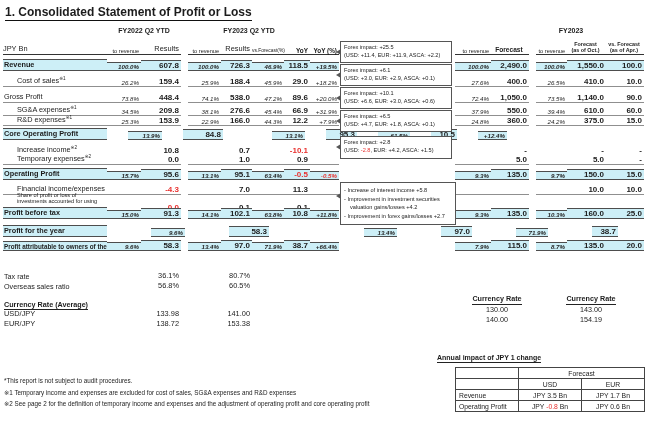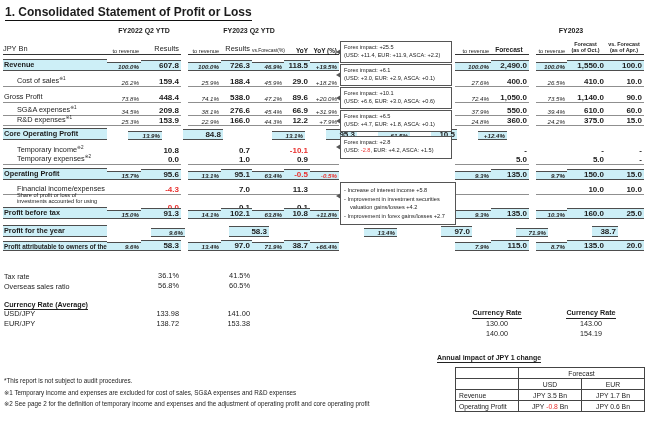--- a/index.html
+++ b/index.html
@@ -50,21 +50,21 @@
   .callout{position:absolute;left:340px;width:112px;border:1px solid #555;background:#fff;
            padding:2px 3px;font-size:5.6px;line-height:1.4;box-sizing:border-box;white-space:nowrap;}
   .callout::before{content:"";position:absolute;left:-5px;top:7px;width:0;height:0;
            border-top:3px solid transparent;border-bottom:3px solid transparent;border-right:5px solid #555;}
   .notebox{position:absolute;left:340px;top:182px;width:116px;border:1px solid #555;background:#fff;
            padding:3px 3px;font-size:5.6px;line-height:1.55;box-sizing:border-box;white-space:nowrap;}
   .notebox::before{content:"";position:absolute;left:-5px;top:10px;width:0;height:0;
            border-top:3px solid transparent;border-bottom:3px solid transparent;border-right:5px solid #555;}
   .notebox .ind2{padding-left:6px;}
   
-  .rcur{position:absolute;top:308px;width:70px;text-align:center;font-size:7.2px;line-height:10px;}
+  .rcur{position:absolute;top:294px;width:70px;text-align:center;font-size:7.2px;line-height:10px;}
   .rcur .h2{display:inline-block;font-weight:bold;border-bottom:1px solid #222;}
   
   .imp-title{position:absolute;left:437px;top:354px;font-size:7px;font-weight:bold;
              border-bottom:1px solid #222;padding-bottom:1px;}
   table.impact{position:absolute;left:455px;top:367px;border-collapse:collapse;font-size:6.8px;}
   table.impact td{border:1px solid #444;height:10px;padding:0 3px;text-align:center;white-space:nowrap;}
   table.impact td.rowlab{text-align:left;width:56px;}
   table.impact td.cu{width:56px;}
   
   .footnotes{position:absolute;left:4px;top:377px;font-size:6.3px;line-height:1.15;}
@@ -214,21 +214,21 @@
     <div class="c pct cv">+12.4%</div>
     <div class="c co"></div>
     <div class="c pct cv">9.7%</div>
     <div class="c val cv">140.0</div>
     <div class="c gap"></div>
     <div class="c pct cv">10.0%</div>
     <div class="c val cv">155.0</div>
     <div class="c val cv">15.0</div>
   </div>
       <div class="r mrow ind" style="height: 9px; margin-top: 5px;">
-    <div class="c lbl"><span>Temporary income</span><sup class="sup">※2</sup></div>
+    <div class="c lbl"><span>Increase income</span><sup class="sup">※2</sup></div>
     <div class="c pct cv"></div>
     <div class="c val cv">10.8</div>
     <div class="c gap"></div>
     <div class="c pct cv"></div>
     <div class="c val cv">0.7</div>
     <div class="c pct cv"></div>
     <div class="c val cv neg">-10.1</div>
     <div class="c pct cv"></div>
     <div class="c co"></div>
     <div class="c pct cv"></div>
@@ -366,21 +366,21 @@
   </div>
     </div>
 
   
   <div class="r plain" style="margin-top:20px;">
     <div class="c lbl">Tax rate</div>
     <div class="c"></div>
     <div class="c">36.1%</div>
     <div class="c gap"></div>
     <div class="c"></div>
-    <div class="c">41.5%</div>
+    <div class="c">80.7%</div>
   </div>
   <div class="r plain">
     <div class="c lbl">Overseas sales ratio</div>
     <div class="c"></div>
     <div class="c">56.8%</div>
     <div class="c gap"></div>
     <div class="c"></div>
     <div class="c">60.5%</div>
   </div>
 

